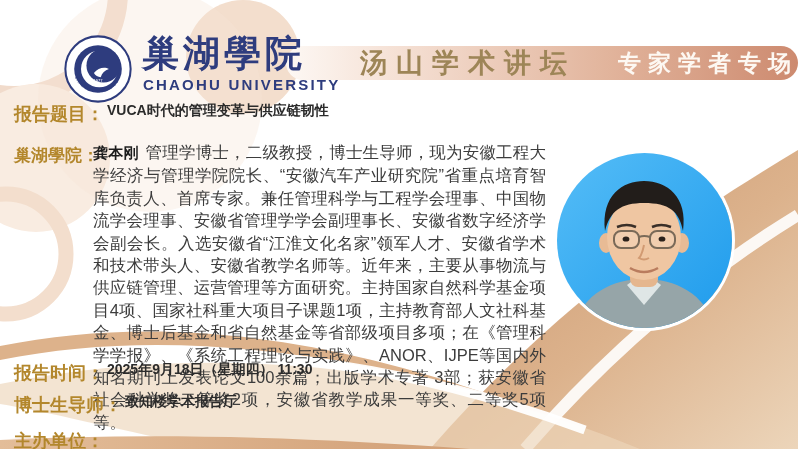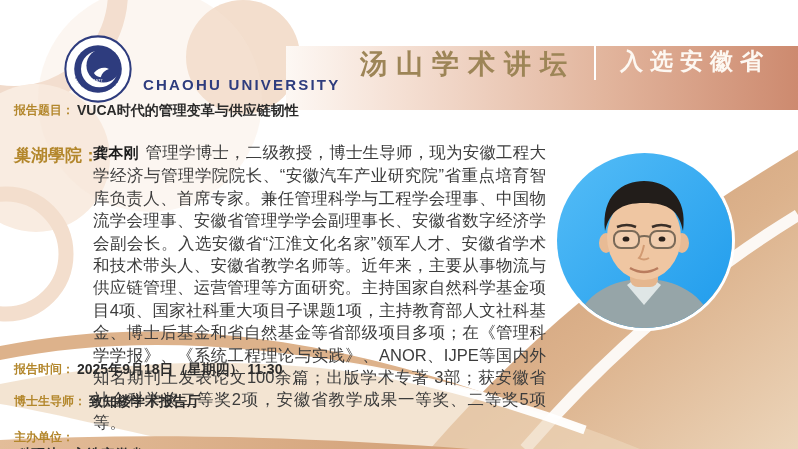--- a/index.html
+++ b/index.html
@@ -13,36 +13,36 @@
   #univ-name-cn{
     position:absolute;left:142px;top:33px;z-index:3;
     font-family:"DejaVu Serif",serif;font-weight:bold;font-size:37px;line-height:40px;
     color:#2e3c7e;letter-spacing:4px;white-space:nowrap;
   }
   #univ-name-en{
     position:absolute;left:143px;top:76px;z-index:3;
     font-weight:bold;font-size:15px;color:#2e3c7e;letter-spacing:2.2px;white-space:nowrap;
   }
   #banner{
-    position:absolute;left:286px;top:46px;right:0;height:64px;z-index:2;
+    position:absolute;left:286px;top:46px;right:0;height:34px;z-index:2;
     background:linear-gradient(90deg,#fdf8f4 0%,#f5e0d4 22%,#e2b59d 62%,#cd8a6f 100%);
-    display:flex;
+    display:flex;align-items:center;border-radius:23px;
   }
   #forum-title{
     margin-left:74px;font-size:27px;font-weight:bold;color:#9d8557;
     letter-spacing:9px;white-space:nowrap;
   }
   #banner-divider{width:2px;height:34px;background:#ffffff;margin:0 24px 0 18px;}
   #forum-subtitle{
     font-family:"Liberation Serif",serif;font-size:23px;font-weight:bold;color:#fdf8f2;
     letter-spacing:7px;white-space:nowrap;
   }
   
   .row{position:absolute;left:14px;display:flex;white-space:nowrap;z-index:4;}
-  .row .label{color:#b3872c;font-weight:bold;font-size:12px;}
+  .row .label{color:#b3872c;font-weight:bold;font-size:18px;}
   .row .value{color:#2b2b2b;font-weight:bold;font-size:14px;margin-left:3px;}
   #row-title{top:102px;}
   #bio-label{position:absolute;left:14px;top:144px;z-index:4;color:#b3872c;font-weight:bold;font-size:17px;}
   #bio-text{
     position:absolute;left:93px;top:141px;width:453px;z-index:4;
     font-size:16.5px;line-height:22.4px;color:#3c3c3c;text-align:justify;
   }
   #speaker-name{font-size:15px;font-weight:bold;color:#1c1c1c;margin-right:7px;}
   #row-time{top:361px;}
   #row-location{top:393px;}
@@ -91,26 +91,27 @@
     <circle cx="52" cy="50" r="27" fill="#ffffff"></circle>
     <circle cx="58" cy="45" r="25" fill="#2e3c7e"></circle>
     <path d="M44,56 C50,48 60,46 66,50 C60,52 56,56 54,62 C50,62 46,60 44,56 Z" fill="#ffffff"></path>
     <text x="50" y="69" text-anchor="middle" font-size="6" fill="#ffffff" font-family="Liberation Sans, sans-serif">1977</text>
     <path id="sealArc" d="M14,56 A37,37 0 0,0 86,56" fill="none"></path>
     <text font-size="6.2" fill="#2e3c7e" font-family="Liberation Sans, sans-serif" letter-spacing="0.8">
       <textPath href="#sealArc" startOffset="6">CHAOHU UNIVERSITY</textPath>
     </text>
   </svg>
 
+  <div id="univ-name-cn">巢湖學院</div>
   <div id="univ-name-en">CHAOHU UNIVERSITY</div>
 
   <div id="banner">
     <span id="forum-title">汤山学术讲坛</span>
     <span id="banner-divider"></span>
-    <span id="forum-subtitle">入选安徽省</span>
+    <span id="forum-subtitle">专家学者专场</span>
   </div>
 
   <div class="row" id="row-title">
     <span class="label">报告题目：</span>
     <span class="value">VUCA时代的管理变革与供应链韧性</span>
   </div>
 
   <div id="bio-label">巢湖學院：</div>
   <div id="bio-text">
     <span id="speaker-name">龚本刚</span><span>管理学博士，二级教授，博士生导师，现为安徽工程大学经济与管理学院院长、“安徽汽车产业研究院”省重点培育智库负责人、首席专家。兼任管理科学与工程学会理事、中国物流学会理事、安徽省管理学学会副理事长、安徽省数字经济学会副会长。入选安徽省“江淮文化名家”领军人才、安徽省学术和技术带头人、安徽省教学名师等。近年来，主要从事物流与供应链管理、运营管理等方面研究。主持国家自然科学基金项目4项、国家社科重大项目子课题1项，主持教育部人文社科基金、博士后基金和省自然基金等省部级项目多项；在《管理科学学报》、《系统工程理论与实践》、ANOR、IJPE等国内外知名期刊上发表论文100余篇；出版学术专著 3部；获安徽省社会科学奖二等奖2项，安徽省教学成果一等奖、二等奖5项等。</span>

